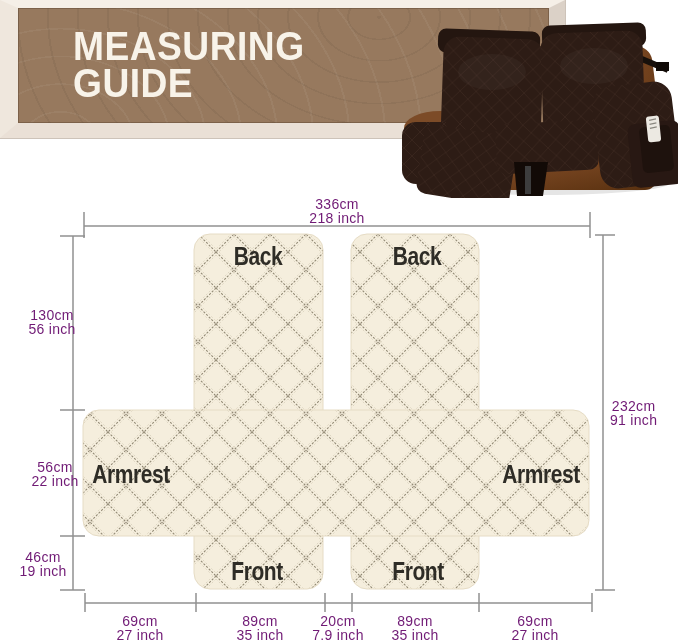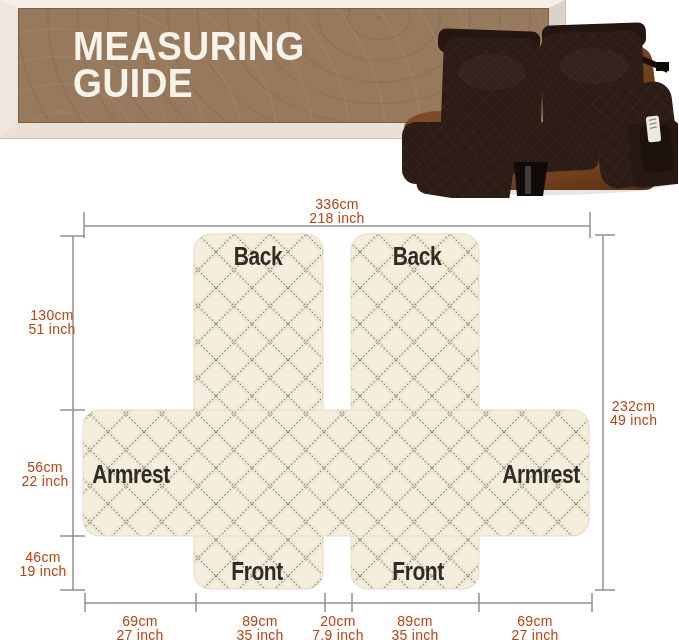--- a/index.html
+++ b/index.html
@@ -21,21 +21,21 @@
     white-space:nowrap;}
 
   
   .sofa{position:absolute;left:396px;top:12px;width:282px;height:186px;}
 
   
   .diagram{position:absolute;left:0;top:0;width:679px;height:640px;}
 
   .plabel{position:absolute;font-weight:bold;font-size:25px;color:#2e2c26;white-space:nowrap;
     transform:translate(-50%,-50%) scaleX(0.84);letter-spacing:-0.5px;}
-  .dlabel{position:absolute;font-size:14px;line-height:13.5px;color:#c2410c;text-align:center;
+  .dlabel{position:absolute;font-size:14px;line-height:13.5px;color:#701a75;text-align:center;
     transform:translateX(-50%);white-space:nowrap;letter-spacing:0.3px;}
   .dlabel.left-align{transform:none;text-align:center;}
 </style>
 </head>
 <body>
 
 <div class="page">
 
   <div class="banner">
     <div class="banner-title">
@@ -145,34 +145,34 @@
   <div class="plabel" style="left:257px;top:571px">Front</div>
   <div class="plabel" style="left:418px;top:571px">Front</div>
 
   <div class="dlabel" style="left:337px;top:198px">
     <div>336cm</div>
     <div>218 inch</div>
   </div>
 
   <div class="dlabel" style="left:52px;top:309px">
     <div>130cm</div>
-    <div>51 inch</div>
+    <div>56 inch</div>
   </div>
-  <div class="dlabel" style="left:45px;top:461px">
+  <div class="dlabel" style="left:55px;top:461px">
     <div>56cm</div>
     <div>22 inch</div>
   </div>
   <div class="dlabel" style="left:43px;top:551px">
     <div>46cm</div>
     <div>19 inch</div>
   </div>
 
   <div class="dlabel left-align" style="left:610px;top:400px">
     <div>232cm</div>
-    <div>49 inch</div>
+    <div>91 inch</div>
   </div>
 
   <div class="dlabel" style="left:140px;top:615px">
     <div>69cm</div>
     <div>27 inch</div>
   </div>
   <div class="dlabel" style="left:260px;top:615px">
     <div>89cm</div>
     <div>35 inch</div>
   </div>

